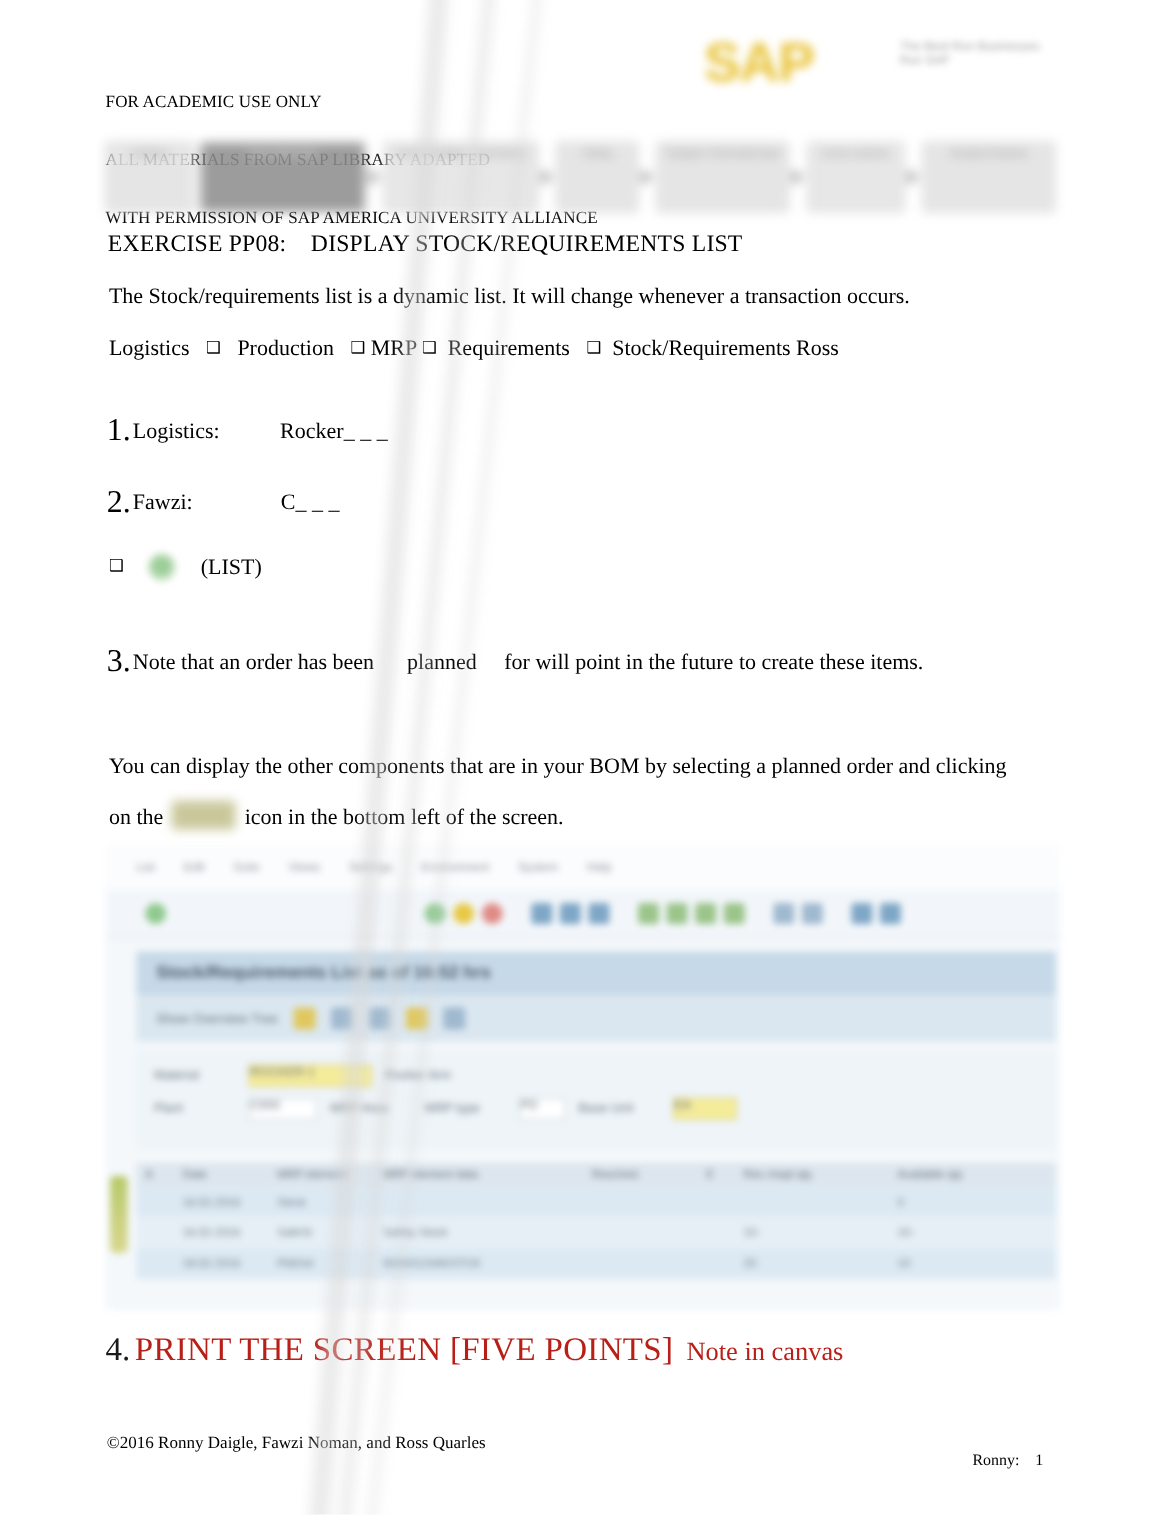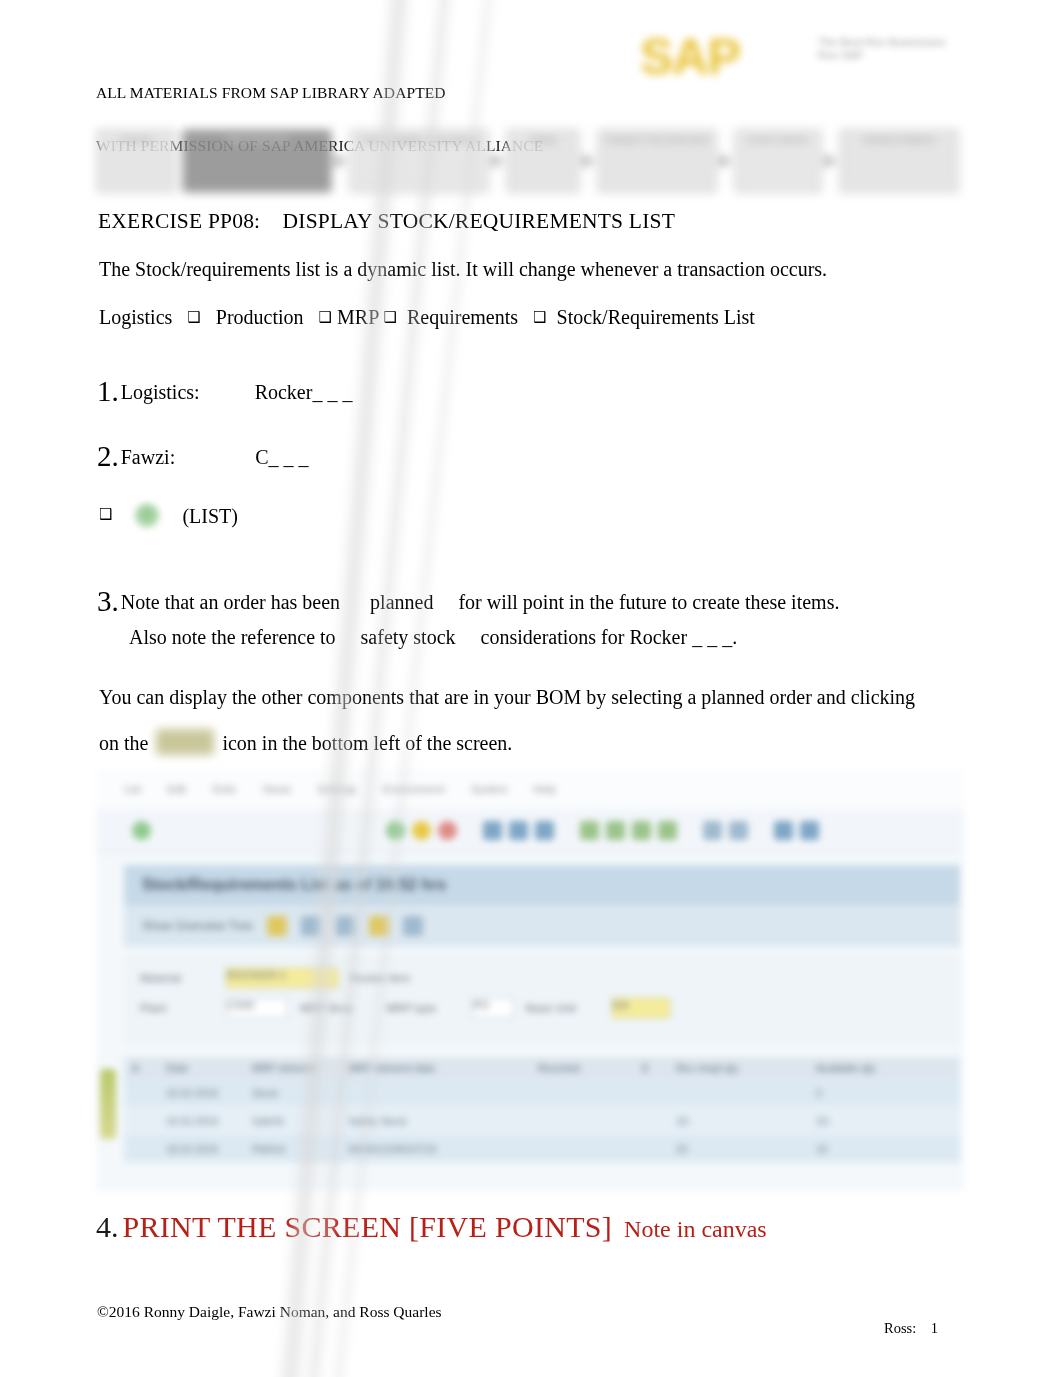--- a/index.html
+++ b/index.html
@@ -348,20 +348,21 @@
     font-size: 14.5px;
     white-space: pre;
   }
 </style>
 </head>
 <body>
 
 <div id="page">
 
   <div class="hdr-text">
+    <div>FOR ACADEMIC USE ONLY</div>
     <div>ALL MATERIALS FROM SAP LIBRARY ADAPTED</div>
     <div>WITH PERMISSION OF SAP AMERICA UNIVERSITY ALLIANCE</div>
   </div>
 
   <div class="sap-logo">
     <div class="mark">SAP</div>
     <div class="tagline">The Best-Run Businesses Run SAP</div>
   </div>
 
   <div class="flow">
@@ -379,43 +380,42 @@
     <div class="arrow"></div>
     <div class="node n6">Receipt of Payment</div>
   </div>
 
   <div class="doc">
 
     <div class="ex-title">EXERCISE PP08:    DISPLAY STOCK/REQUIREMENTS LIST</div>
 
     <div class="para1">The Stock/requirements list is a dynamic list. It will change whenever a transaction occurs.</div>
 
-    <div class="navpath"><span>Logistics</span>   <span class="boxglyph">❑</span>   <span>Production</span>   <span class="boxglyph">❑</span> <span>MRP</span> <span class="boxglyph">❑</span>  <span>Requirements</span>   <span class="boxglyph">❑</span>  <span>Stock/Requirements List</span></div>
+    <div class="navpath"><span>Logistics</span>   <span class="boxglyph">❑</span>   <span>Production</span>   <span class="boxglyph">❑</span> <span>MRP</span> <span class="boxglyph">❑</span>  <span>Requirements</span>   <span class="boxglyph">❑</span>  <span>Stock/Requirements Ross</span></div>
 
     <div class="numitem it1"><span class="num">1.</span><span>Logistics:</span>           <span>Rocker_ _ _</span></div>
 
     <div class="numitem it2"><span class="num">2.</span><span>Fawzi:</span>                <span>C_ _ _</span></div>
 
     <div class="enterline">
       <span class="boxglyph">❑</span>
       <span class="enter-icon"></span>
       <span>(LIST)</span>
     </div>
 
     <div class="it3">
       <span class="num" style="font-size:29px;vertical-align:-2px;margin-right:2px;">3.</span><span class="l1">Note that an order has been      planned     for will point in the future to create these items.</span>
-      <span class="l2">Also note the reference to     safety stock     considerations for Rocker _ _ _.</span>
     </div>
 
     <div class="para2"><span>You can display the other components that are in your BOM by selecting a planned order and clicking on the</span><span class="bom-icon"></span><span>icon in the bottom left of the screen.</span></div>
 
     <div class="it4"><span class="num">4.</span> <span class="red">PRINT THE SCREEN [FIVE POINTS]</span>   <span class="post">Note in canvas</span></div>
 
     <div class="footer-copy">©2016 Ronny Daigle, Fawzi Noman, and Ross Quarles</div>
-    <div class="footer-page"><span>Ross:</span>    <span>1</span></div>
+    <div class="footer-page"><span>Ronny:</span>    <span>1</span></div>
   </div>
 
   <div class="shot">
 
     <div class="menubar">
       <span>List</span>
       <span>Edit</span>
       <span>Goto</span>
       <span>Views</span>
       <span>Settings</span>

